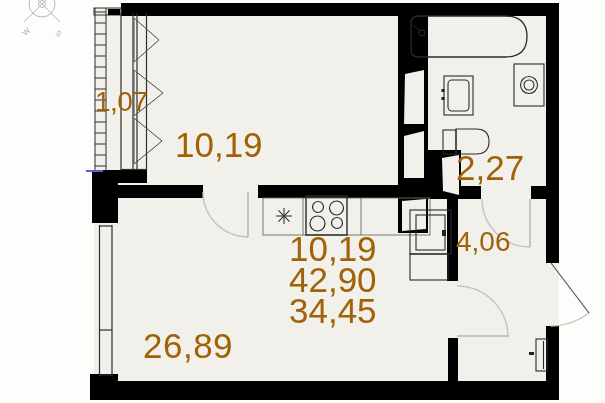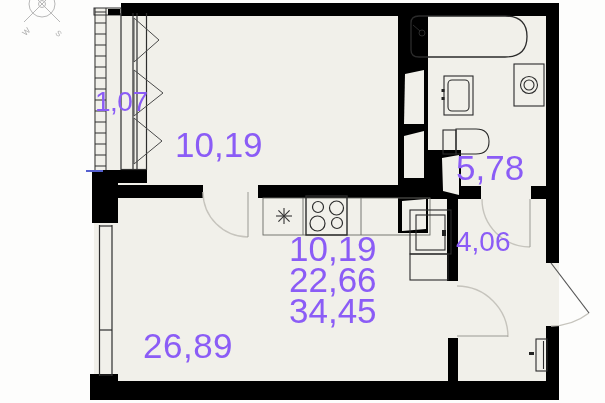--- a/index.html
+++ b/index.html
@@ -2,21 +2,21 @@
 <html><head>
 <meta charset="utf-8">
 <style>
   html,body{margin:0;padding:0;background:#fff;}
   .canvas{
     position:relative;width:605px;height:403px;overflow:hidden;
     background:#fdfdfc;font-family:"Liberation Sans",sans-serif;
   }
   .canvas svg{position:absolute;left:0;top:0;}
   .lbl{
-    position:absolute;color:#8b5cf6;white-space:nowrap;
+    position:absolute;color:#a16207;white-space:nowrap;
     font-family:"Liberation Sans",sans-serif;line-height:1;
   }
   .lbl-balcony{left:95px;top:88px;font-size:28px;letter-spacing:-0.5px;}
   .lbl-room{left:175px;top:127px;font-size:35px;}
   .lbl-bath{left:456px;top:150px;font-size:35px;}
   .lbl-hall{left:456px;top:228px;font-size:28px;}
   .lbl-living{left:143px;top:328px;font-size:35px;letter-spacing:0.5px;}
   .lbl-type{left:199px;top:251px;font-size:62px;font-weight:bold;letter-spacing:-1px;}
   .area-col{left:289px;top:233px;font-size:35px;}
   .area-col div{line-height:31px;}
@@ -183,23 +183,23 @@
       <circle cx="42" cy="4" r="3.5"></circle>
       <line x1="24" y1="-14" x2="60" y2="22"></line>
       <line x1="60" y1="-14" x2="24" y2="22"></line>
       <text x="22" y="36" font-size="8" fill="#aaa" stroke="none" transform="rotate(-45 24 32)">W</text>
       <text x="57" y="36" font-size="8" fill="#aaa" stroke="none" transform="rotate(45 59 32)">S</text>
     </g>
   </svg>
 
   <div class="lbl lbl-balcony">1,07</div>
   <div class="lbl lbl-room">10,19</div>
-  <div class="lbl lbl-bath">5,78</div>
+  <div class="lbl lbl-bath">2,27</div>
   <div class="lbl lbl-hall">4,06</div>
   <div class="lbl lbl-living">26,89</div>
 
   <div class="lbl area-col">
     <div>10,19</div>
-    <div>22,66</div>
+    <div>42,90</div>
     <div>34,45</div>
   </div>
 
 </div>
 
 </body></html>

